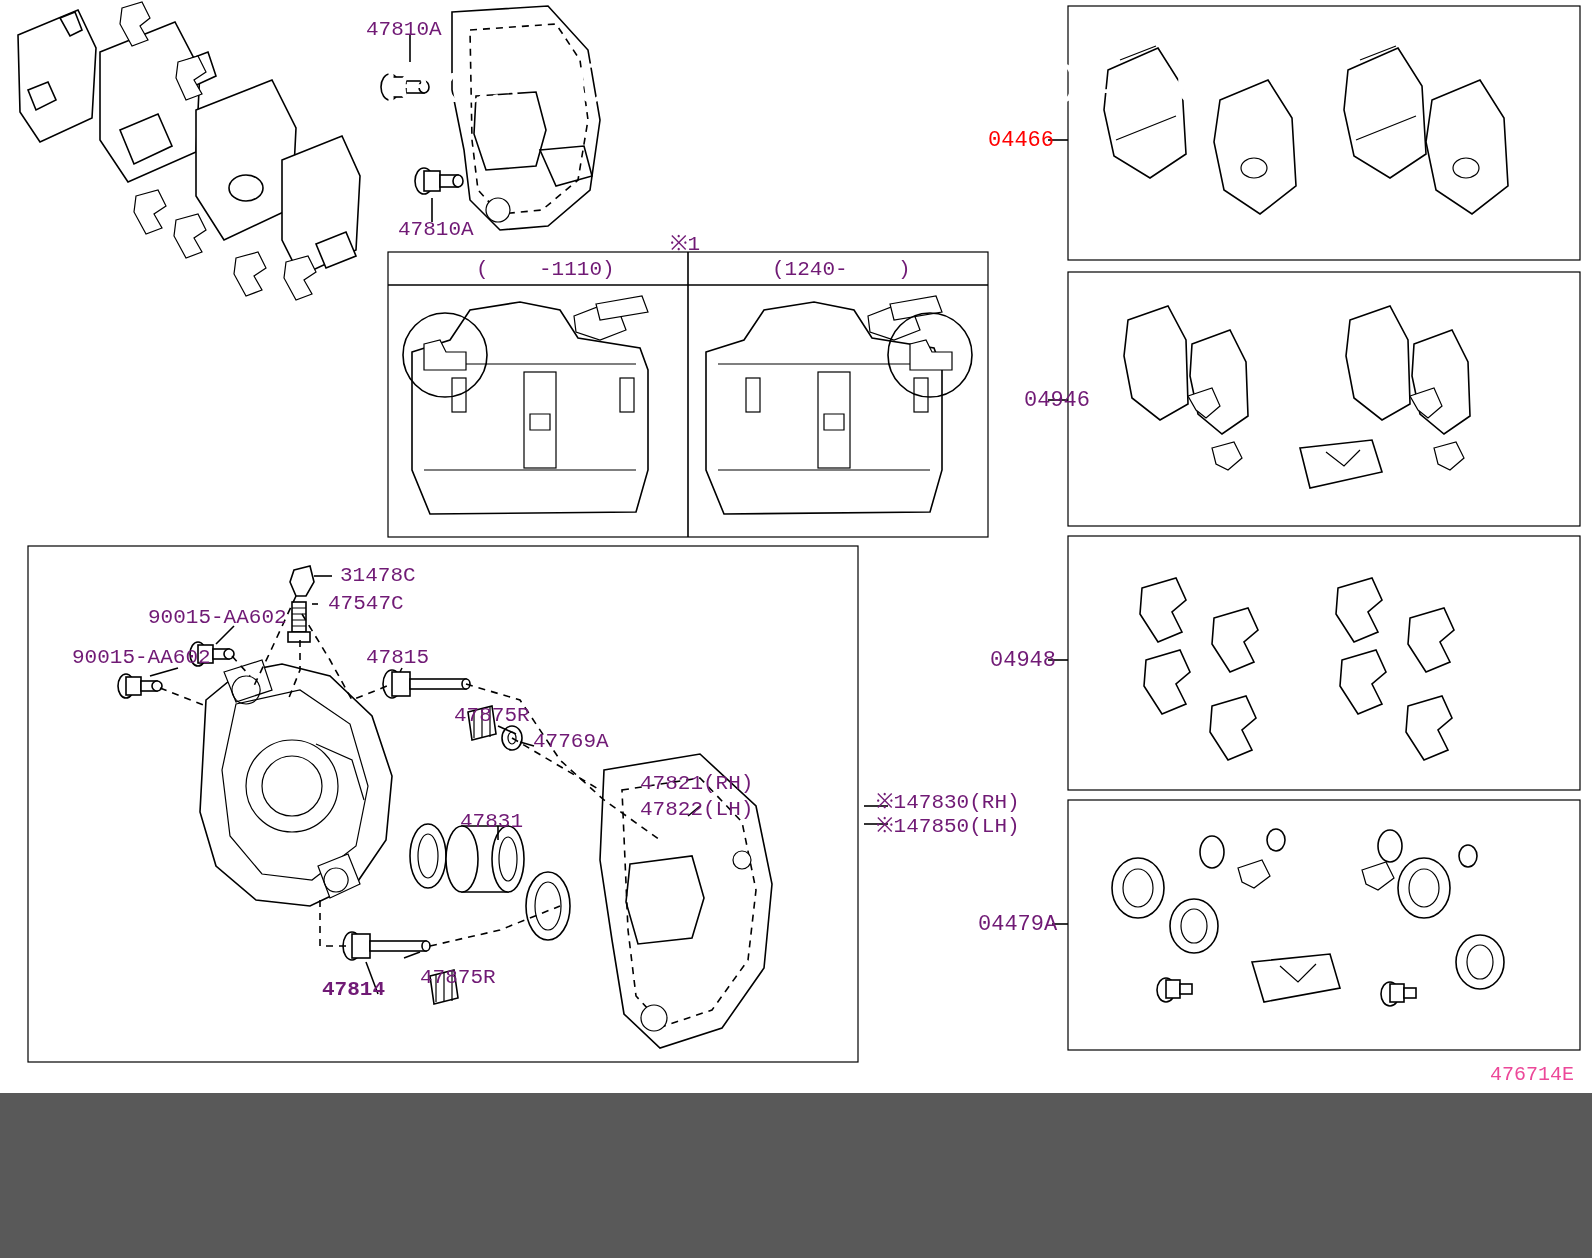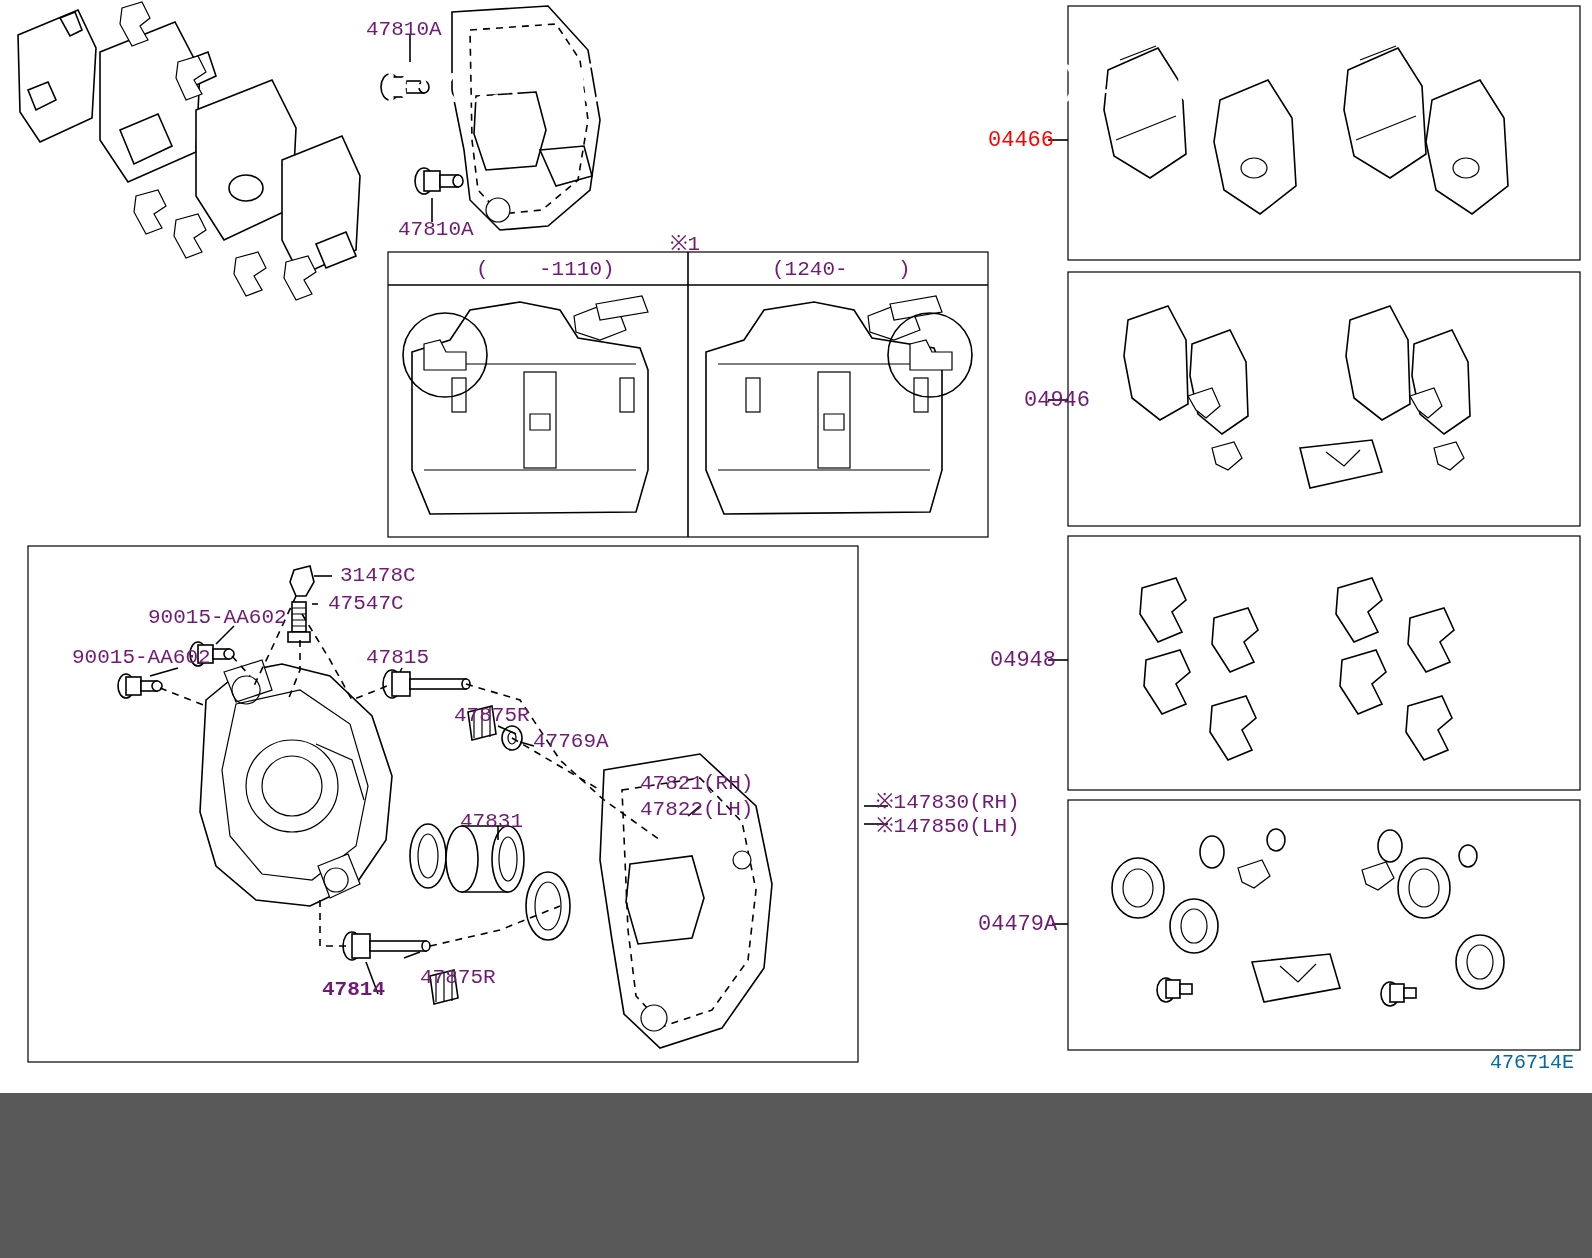--- a/index.html
+++ b/index.html
@@ -4,21 +4,21 @@
 <style>
   html,body{margin:0;padding:0;background:#ffffff;}
   body{width:1592px;height:1258px;position:relative;font-family:"Liberation Sans",sans-serif;overflow:hidden;}
   #canvas{position:absolute;left:0;top:0;width:1592px;height:1258px;}
   .lbl{position:absolute;font-family:"Liberation Mono",monospace;font-size:21px;color:#701a75;white-space:pre;letter-spacing:0px;}
   .lbl.big{font-size:22px;}
   .lbl.hl{color:#ff0000;}
   .footer{position:absolute;left:0;bottom:0;width:1592px;height:165px;background:#595959;}
   .footer-text{position:absolute;left:0;top:0;width:1592px;height:165px;display:flex;align-items:center;justify-content:center;color:#ffffff;font-size:56px;letter-spacing:1px;font-family:"Liberation Sans",sans-serif;}
   .footer-text span{display:inline-block;}
-  .code-small{position:absolute;right:18px;bottom:184px;font-family:"Liberation Mono",monospace;font-size:20px;color:#0369a1;}
+  .code-small{position:absolute;right:18px;bottom:172px;font-family:"Liberation Mono",monospace;font-size:20px;color:#ec4899;}
   svg{position:absolute;left:0;top:0;}
   .dash{stroke:#000;stroke-width:1.6;fill:none;stroke-dasharray:7 6;}
   .sol{stroke:#000;stroke-width:1.6;fill:none;}
   .solthin{stroke:#000;stroke-width:1.2;fill:none;}
   .fillw{fill:#fff;stroke:#000;stroke-width:1.6;}
   .fillwt{fill:#fff;stroke:#000;stroke-width:1.2;}
 </style>
 </head>
 <body>
 

